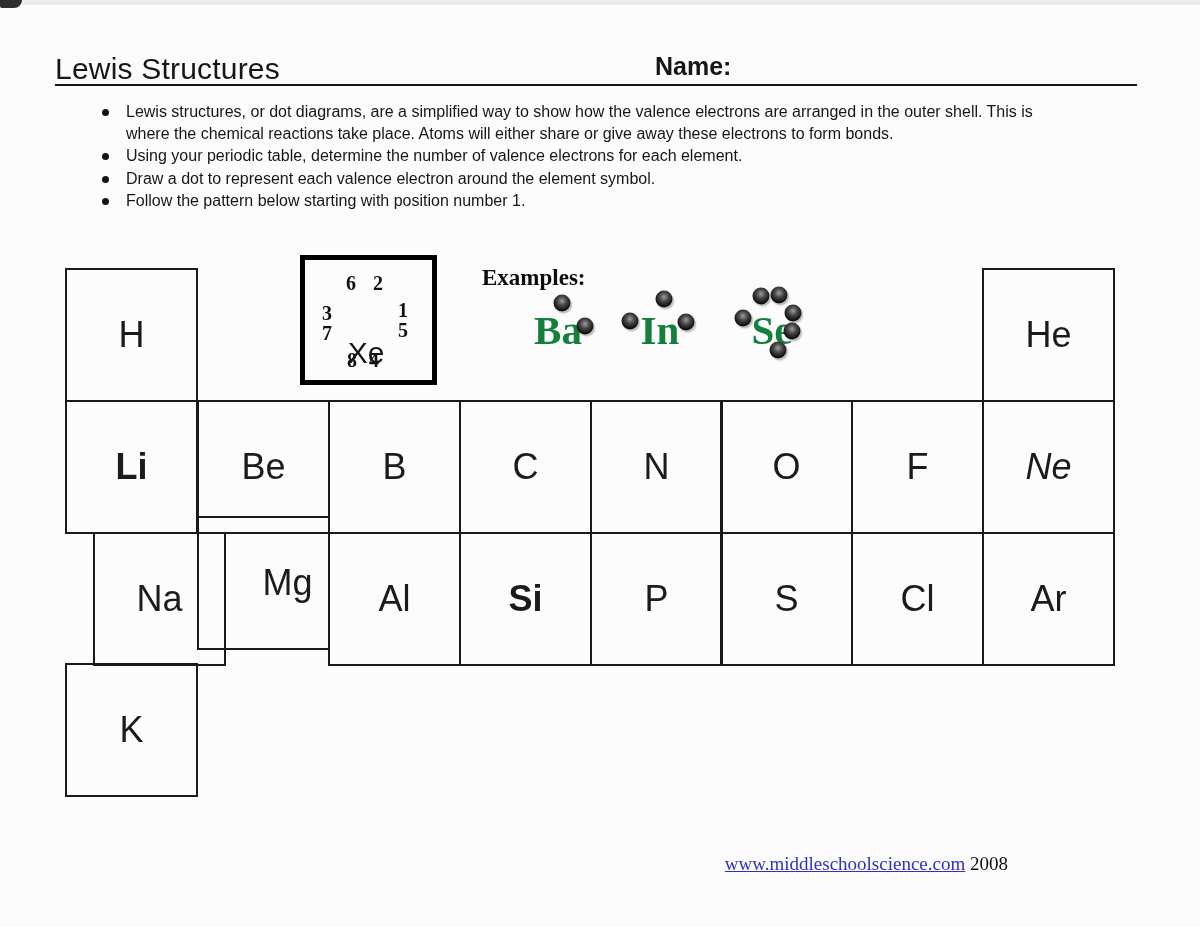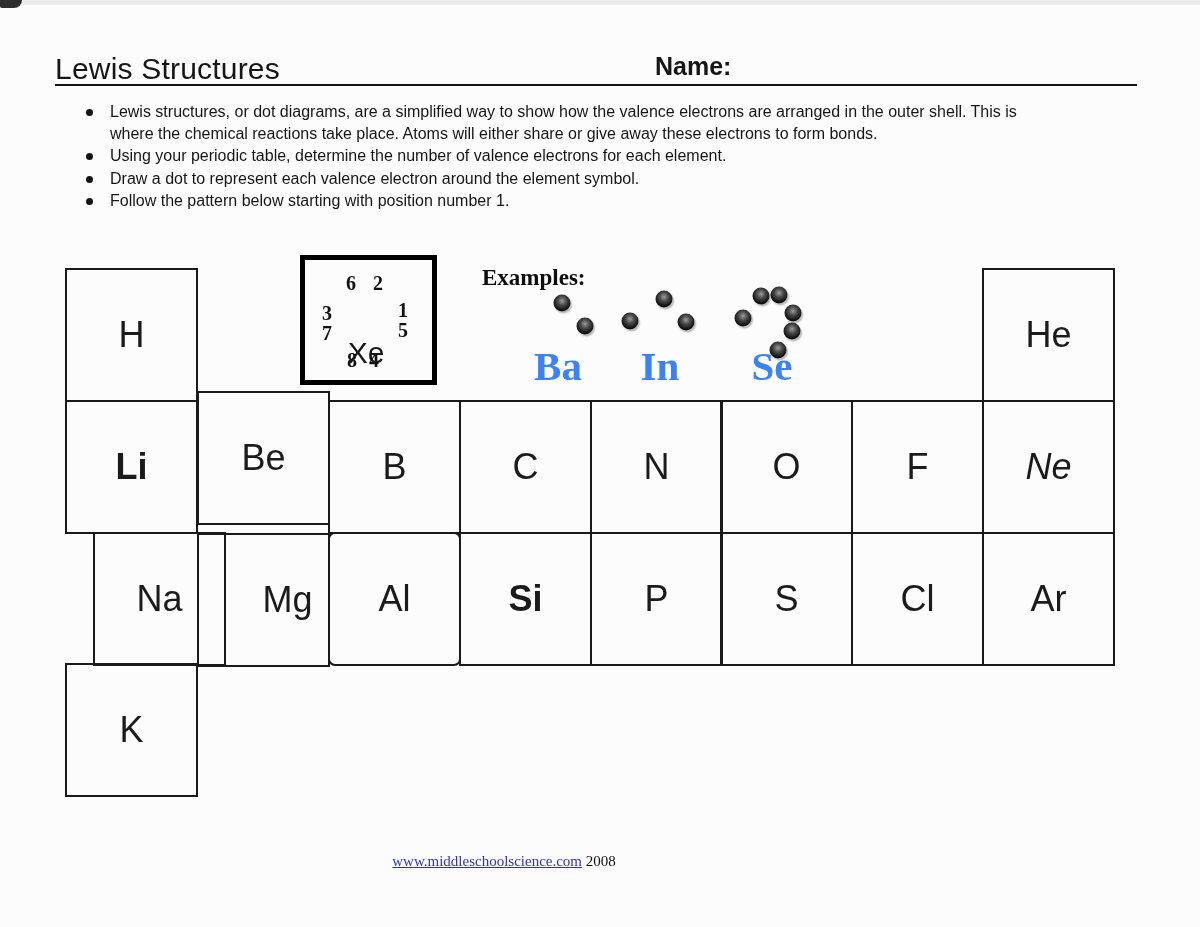--- a/index.html
+++ b/index.html
@@ -12,21 +12,21 @@
   .top-strip{position:absolute;left:0;top:0;width:1200px;height:5px;background:#ececec;}
   .corner-smudge{position:absolute;left:0;top:0;width:22px;height:8px;background:#2e2e2e;border-radius:0 0 8px 2px;}
 
   
   .title{position:absolute;left:55px;top:52px;font-size:30px;font-weight:normal;letter-spacing:.2px;}
   .name-label{position:absolute;left:655px;top:52px;font-size:25px;font-weight:bold;}
   .title-underline{position:absolute;left:55px;top:84px;width:1082px;height:2px;background:#141414;}
 
   
   .bullets{position:absolute;left:110px;top:101px;width:1048px;margin:0;padding:0;list-style:none;}
-  .bullets li{position:relative;font-size:16px;line-height:21.5px;margin:0 0 1px 0;}
+  .bullets li{position:relative;font-size:16px;line-height:21.5px;margin:0 0 1px 16px;}
   .bullets li::before{content:"";position:absolute;left:-24px;top:8px;width:7px;height:7px;border-radius:50%;background:#141414;}
 
   
   .grid{position:absolute;left:65px;top:268px;width:1052px;height:530px;}
   .cell{
     position:absolute;width:133px;height:134px;box-sizing:border-box;
     border:2px solid #1a1a1a;display:flex;align-items:center;justify-content:center;
     font-size:36px;color:#1b1b1b;
   }
 
@@ -41,31 +41,31 @@
   }
   .pattern-box .xe{
     position:absolute;left:61px;top:61px;transform:translate(-50%,-50%);
     font-family:"Liberation Sans",sans-serif;font-size:30px;color:#161616;margin-top:32px;
   }
 
   
   .examples-heading{position:absolute;left:482px;top:265px;font-family:"Liberation Serif",serif;font-weight:bold;font-size:23px;color:#0d0d0d;}
   .ex-symbol{
     position:absolute;transform:translate(-50%,-50%);
-    font-family:"Liberation Serif",serif;font-weight:bold;font-size:41px;color:#3b82f6;margin-top:36px;
+    font-family:"Liberation Serif",serif;font-weight:bold;font-size:41px;color:#15803d;
   }
   .dot{
     position:absolute;width:17px;height:17px;border-radius:50%;transform:translate(-50%,-50%);
     background:radial-gradient(circle at 50% 38%, #9d9d9d 0%, #4a4a4a 32%, #0a0a0a 72%);
     box-shadow:1.5px 2px 1.5px rgba(60,60,60,.35);
   }
 
   
-  .footer{position:absolute;left:0;top:853px;width:1008px;text-align:center;
-    font-family:"Liberation Serif",serif;font-size:15px;color:#111;}
+  .footer{position:absolute;left:0;top:853px;width:1008px;text-align:right;
+    font-family:"Liberation Serif",serif;font-size:19px;color:#111;}
   .footer a{color:#3030c8;text-decoration:underline;cursor:pointer;}
 </style>
 </head>
 <body>
 
 <div class="top-strip"></div>
 <div class="corner-smudge"></div>
 
 <div class="title">Lewis Structures</div>
 <div class="name-label">Name:</div>
@@ -86,31 +86,31 @@
     <span>Follow the pattern below starting with position number 1.</span>
   </li>
 </ul>
 
 <div class="grid">
 
   <div class="cell" style="left:0;top:0;">H</div>
   <div class="cell" style="left:917px;top:0;">He</div>
 
   <div class="cell" style="left:0;top:132px;font-weight:bold;">Li</div>
-  <div class="cell" style="left:132px;top:123px;">Be</div>
+  <div class="cell" style="left:132px;top:132px;">Be</div>
   <div class="cell" style="left:263px;top:132px;">B</div>
   <div class="cell" style="left:394px;top:132px;">C</div>
   <div class="cell" style="left:525px;top:132px;">N</div>
   <div class="cell" style="left:655px;top:132px;">O</div>
   <div class="cell" style="left:786px;top:132px;">F</div>
   <div class="cell" style="left:917px;top:132px;font-style:italic;">Ne</div>
 
   <div class="cell" style="left:0;top:264px;margin-left:28px;">Na</div>
-  <div class="cell" style="left:132px;top:265px;padding-left:48px;">Mg</div>
-  <div class="cell" style="left:263px;top:264px;border-radius:7px;">Al</div>
+  <div class="cell" style="left:132px;top:248px;padding-left:48px;">Mg</div>
+  <div class="cell" style="left:263px;top:264px;">Al</div>
   <div class="cell" style="left:394px;top:264px;font-weight:bold;">Si</div>
   <div class="cell" style="left:525px;top:264px;">P</div>
   <div class="cell" style="left:655px;top:264px;">S</div>
   <div class="cell" style="left:786px;top:264px;">Cl</div>
   <div class="cell" style="left:917px;top:264px;">Ar</div>
 
   <div class="cell" style="left:0;top:395px;">K</div>
 </div>
 
 <div class="pattern-box">

